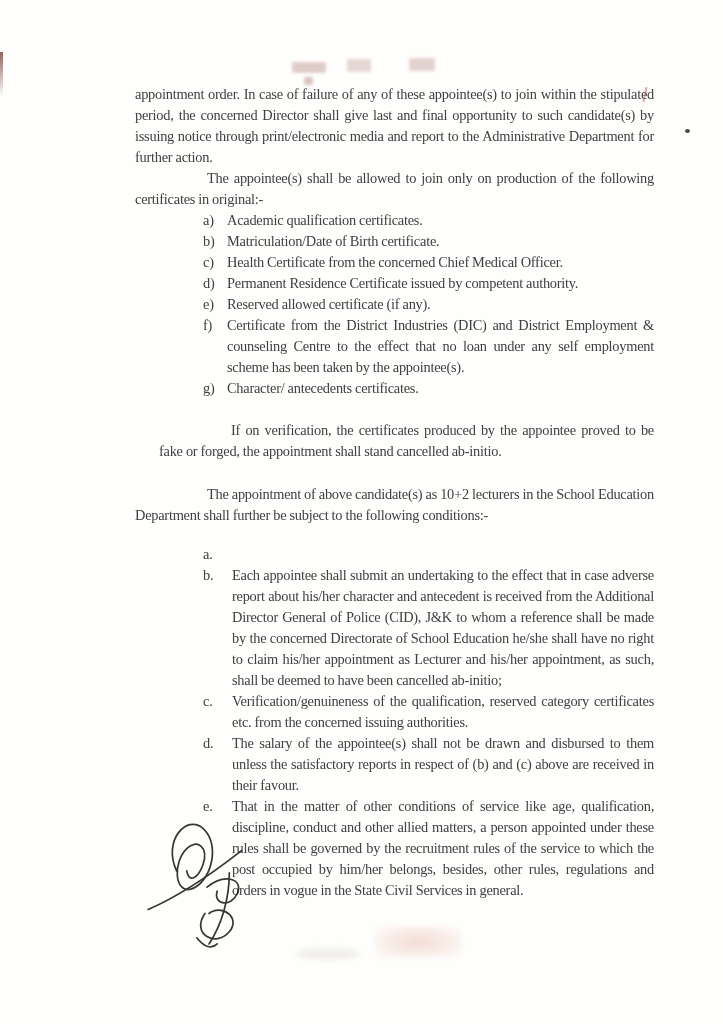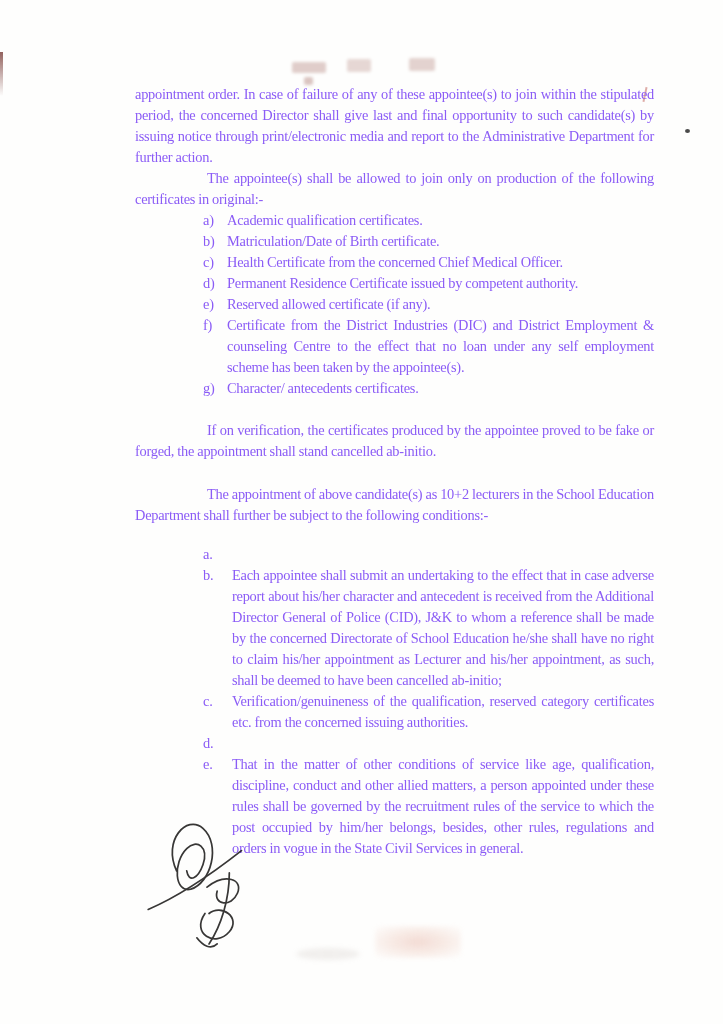--- a/index.html
+++ b/index.html
@@ -8,36 +8,36 @@
     background: #e8e8e8;
   }
   .page {
     position: relative;
     width: 723px;
     height: 1024px;
     margin: 0;
     background: #fefefd;
     overflow: hidden;
     font-family: "Liberation Serif", "DejaVu Serif", serif;
-    color: #8b5cf6;
+    color: #404040;
   }
   .content {
     position: absolute;
     left: 135px;
     top: 84px;
     width: 519px;
     font-size: 14.4px;
     line-height: 21px;
     letter-spacing: -0.25px;
     word-spacing: -0.2px;
     text-align: justify;
   }
   .para { margin: 0; }
   .para.first-indent { text-indent: 72px; }
-  .para.gap-lg { margin-top: 21px; }
+  .para.gap-lg { margin-top: 21px; margin-left: 24px; }
   .para.gap-md { margin-top: 22px; }
   .list { margin-top: 0; }
   .list.gap-list { margin-top: 18px; }
   .li-row { display: flex; align-items: flex-start; }
   .li-row .marker {
     flex: none;
     margin-left: 68px;
     width: 24px;
     text-align: left;
   }
@@ -178,20 +178,21 @@
       <div class="li-row">
         <span class="marker">b.</span>
         <span class="li-text">Each appointee shall submit an undertaking to the effect that in case adverse report about his/her character and antecedent is received from the Additional Director General of Police (CID), J&amp;K to whom a reference shall be made by the concerned Directorate of School Education he/she shall have no right to claim his/her appointment as Lecturer and his/her appointment, as such, shall be deemed to have been cancelled ab-initio;</span>
       </div>
       <div class="li-row">
         <span class="marker">c.</span>
         <span class="li-text">Verification/genuineness of the qualification, reserved category certificates etc. from the concerned issuing authorities.</span>
       </div>
       <div class="li-row">
         <span class="marker">d.</span>
+        <span class="li-text">The salary of the appointee(s) shall not be drawn and disbursed to them unless the satisfactory reports in respect of (b) and (c) above are received in their favour.</span>
       </div>
       <div class="li-row">
         <span class="marker">e.</span>
         <span class="li-text">That in the matter of other conditions of service like age, qualification, discipline, conduct and other allied matters, a person appointed under these rules shall be governed by the recruitment rules of the service to which the post occupied by him/her belongs, besides, other rules, regulations and orders in vogue in the State Civil Services in general.</span>
       </div>
     </div>
 
   </div>
 
   <svg class="signature" viewBox="0 0 120 140" xmlns="http://www.w3.org/2000/svg">

